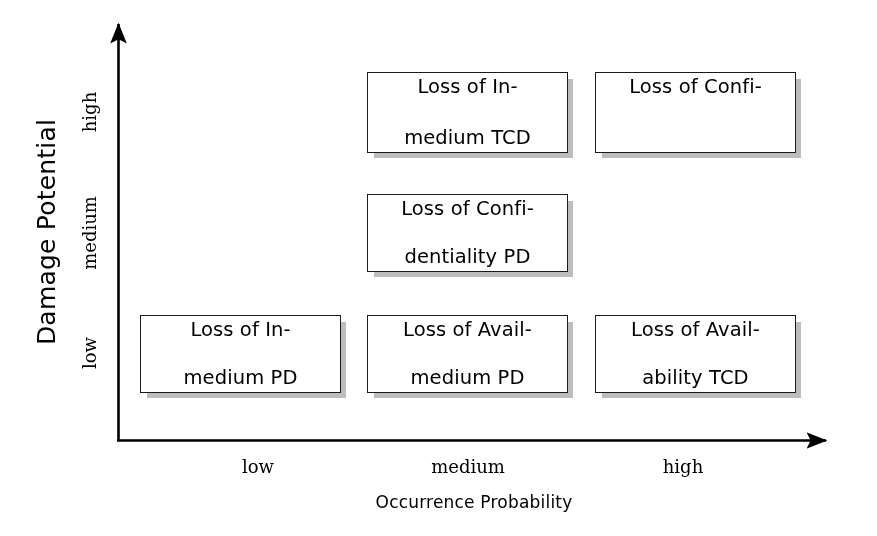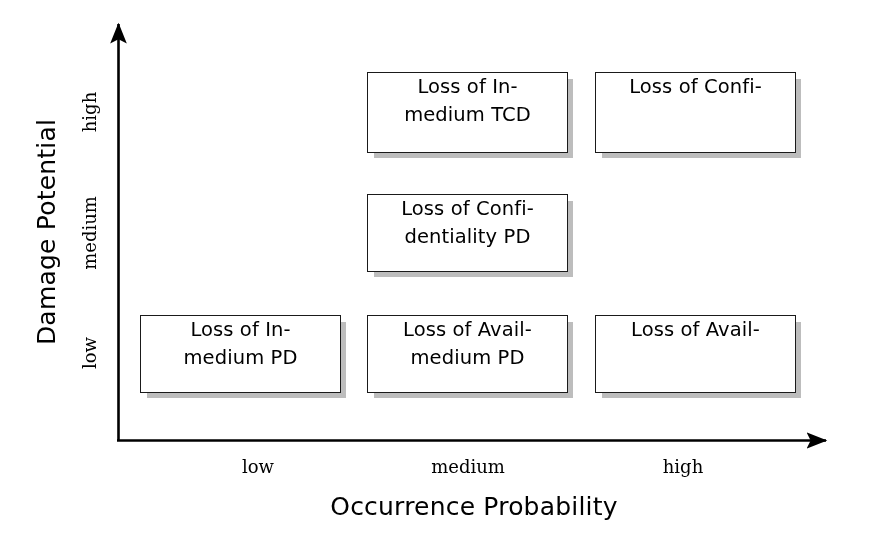--- a/index.html
+++ b/index.html
@@ -35,21 +35,21 @@
   
   .risk-box {
     position: absolute;
     box-sizing: border-box;
     background: #ffffff;
     border: 1.4px solid #1a1a1a;
     box-shadow: 6px 6px 0 -1px #bdbdbd;
     display: flex;
     flex-direction: column;
     align-items: center;
-    justify-content: flex-start;
+    justify-content: space-between;
     font-family: "DejaVu Sans", sans-serif;
     font-size: 19.5px;
     line-height: 1.42;
     color: #000000;
     text-align: center;
     letter-spacing: 0.1px;
   }
   .risk-box .line {
     display: block;
     white-space: nowrap;
@@ -72,21 +72,21 @@
     color: #000000;
     white-space: nowrap;
     transform-origin: 50% 50%;
     transform: translate(-50%, -50%) rotate(-90deg);
   }
 
   
   .axis-title-x {
     position: absolute;
     font-family: "DejaVu Sans", sans-serif;
-    font-size: 25px;
+    font-size: 17px;
     color: #000000;
     white-space: nowrap;
     transform: translateX(-50%);
     letter-spacing: 0.2px;
   }
   .axis-title-y {
     position: absolute;
     font-family: "DejaVu Sans", sans-serif;
     font-size: 25px;
     color: #000000;
@@ -130,20 +130,21 @@
     <span class="line">medium PD</span>
   </div>
 
   <div class="risk-box" style="left:367px; top:315px; width:201px; height:78px;">
     <span class="line">Loss of Avail-</span>
     <span class="line">medium PD</span>
   </div>
 
   <div class="risk-box" style="left:595px; top:315px; width:201px; height:78px;">
     <span class="line">Loss of Avail-</span>
+    <span class="line">ability TCD</span>
   </div>
 
   <div class="tick-x" style="left:258px; top:456px;">low</div>
   <div class="tick-x" style="left:468px; top:456px;">medium</div>
   <div class="tick-x" style="left:683px; top:456px;">high</div>
 
   <div class="tick-y" style="left:89px; top:112px;">high</div>
   <div class="tick-y" style="left:89px; top:233px;">medium</div>
   <div class="tick-y" style="left:89px; top:353px;">low</div>
 

